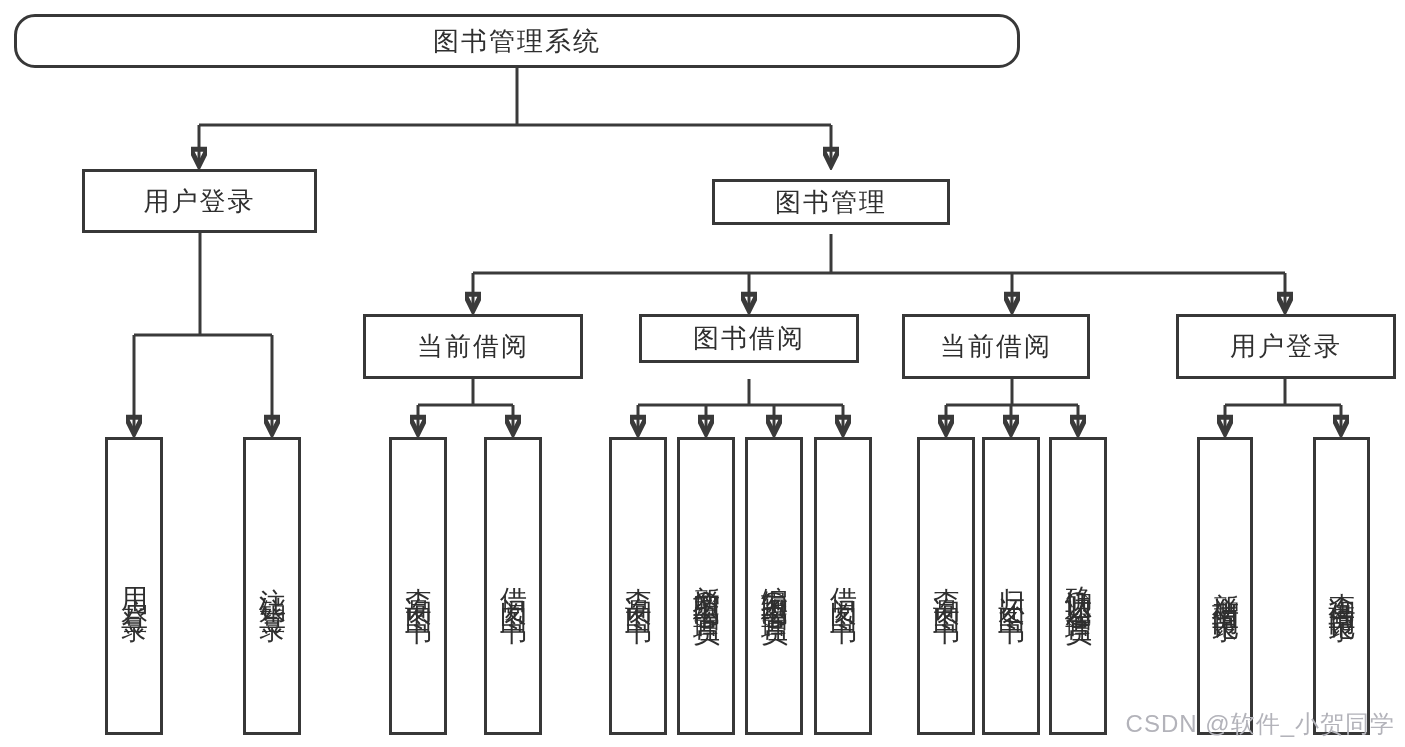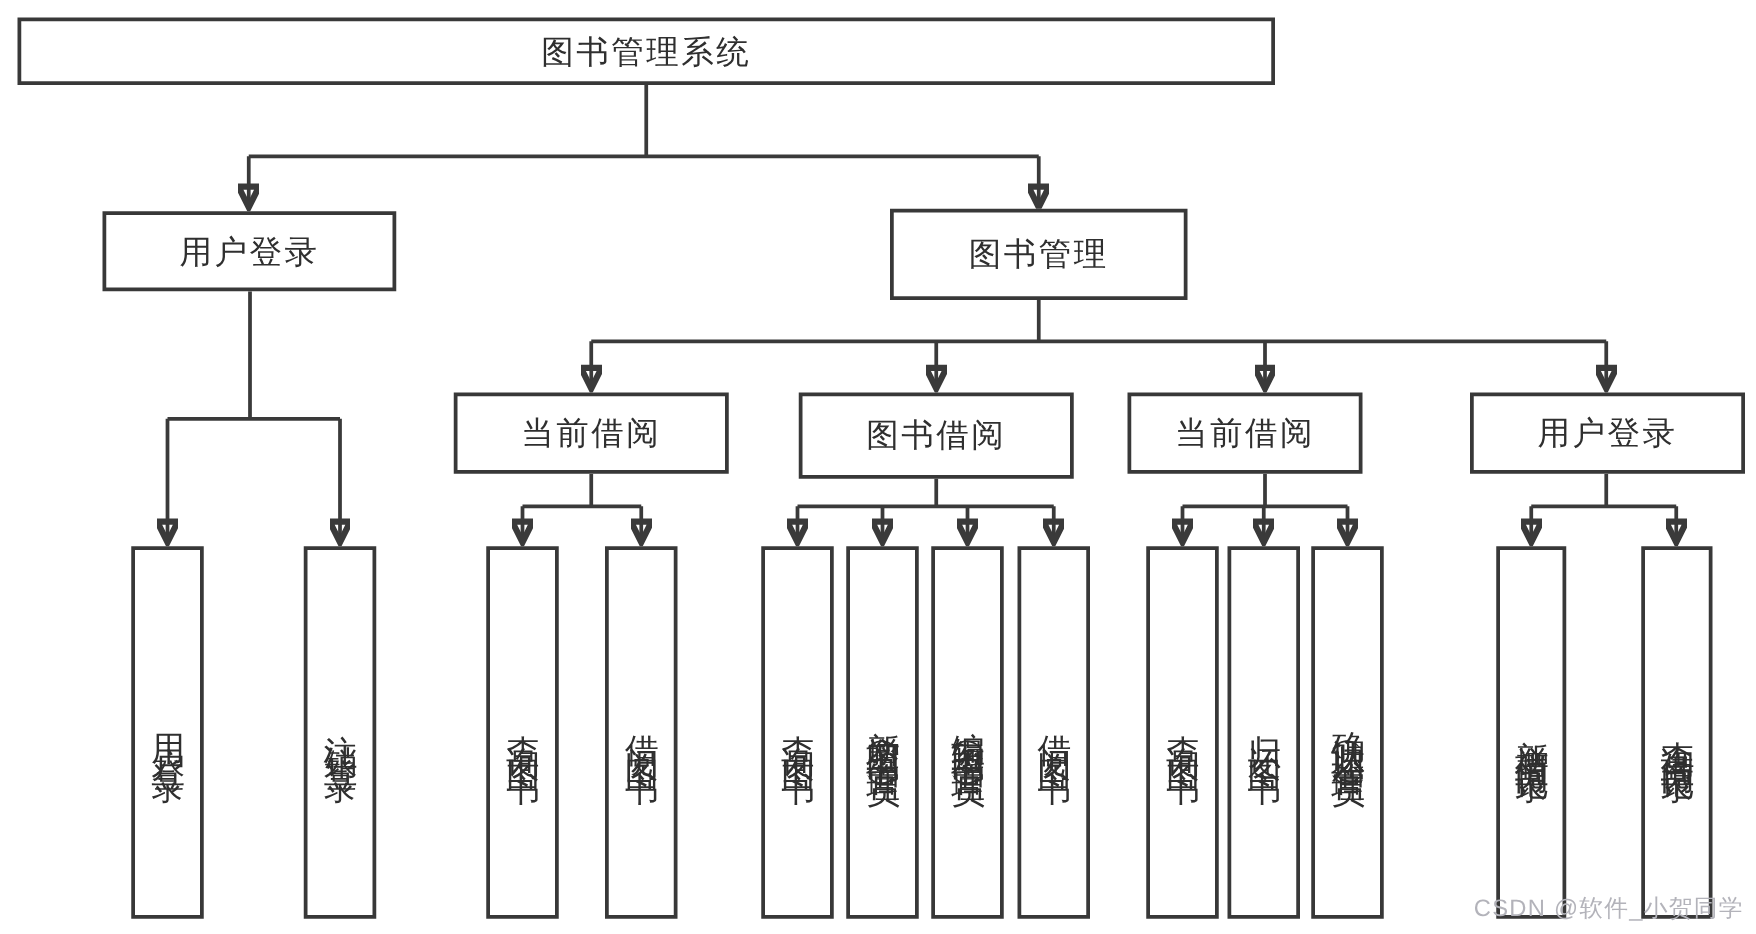--- a/index.html
+++ b/index.html
@@ -53,21 +53,21 @@
     letter-spacing: 10px;
     line-height: 1;
   }
   .vtext.tight {
     letter-spacing: 5px;
   }
   .watermark {
     position: absolute;
     right: 10px;
     bottom: 7px;
-    font-size: 19px;
+    font-size: 24px;
     letter-spacing: 1px;
     color: #b3b3ba;
     z-index: 2;
     white-space: nowrap;
   }
 </style>
 </head>
 <body>
 
 <div class="canvas">
@@ -113,35 +113,35 @@
     <path d="M946 405 L946 433" marker-end="url(#arrow)"></path>
     <path d="M1011 405 L1011 433" marker-end="url(#arrow)"></path>
     <path d="M1078 405 L1078 433" marker-end="url(#arrow)"></path>
 
     <path d="M1285 379 L1285 405"></path>
     <path d="M1225 405 L1341 405"></path>
     <path d="M1225 405 L1225 433" marker-end="url(#arrow)"></path>
     <path d="M1341 405 L1341 433" marker-end="url(#arrow)"></path>
   </svg>
 
-  <div class="node hbox" style="left:14px; top:14px; width:1006px; height:54px;">
+  <div class="node hbox" style="left:14px; top:14px; width:1006px; height:54px;border-radius:21px;">
     <span>图书管理系统</span>
   </div>
 
   <div class="node hbox" style="left:82px; top:169px; width:235px; height:64px;">
     <span>用户登录</span>
   </div>
-  <div class="node hbox" style="left:712px; top:167px; width:238px; height:73px;font-family:Liberation Serif, serif;">
+  <div class="node hbox" style="left:712px; top:179px; width:238px; height:46px;font-family:Liberation Serif, serif;">
     <span>图书管理</span>
   </div>
 
   <div class="node hbox" style="left:363px; top:314px; width:220px; height:65px;">
     <span>当前借阅</span>
   </div>
-  <div class="node hbox" style="left:639px; top:314px; width:220px; height:69px;text-align:right;">
+  <div class="node hbox" style="left:639px; top:314px; width:220px; height:49px;text-align:right;">
     <span>图书借阅</span>
   </div>
   <div class="node hbox" style="left:902px; top:314px; width:188px; height:65px;">
     <span>当前借阅</span>
   </div>
   <div class="node hbox" style="left:1176px; top:314px; width:220px; height:65px;">
     <span>用户登录</span>
   </div>
 
   <div class="node leaf" style="left:105px;">

